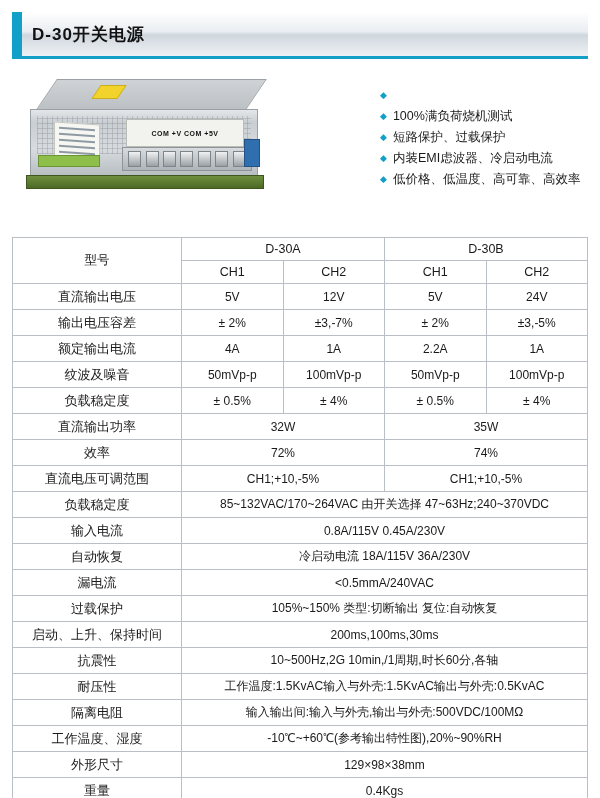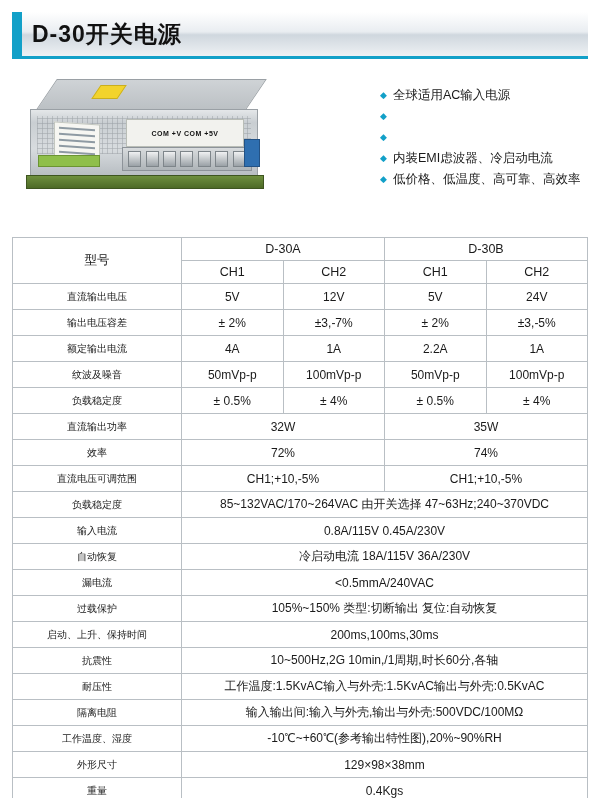--- a/index.html
+++ b/index.html
@@ -30,21 +30,21 @@
     display: flex;
     align-items: center;
   }
   .header-accent {
     width: 10px;
     height: 44px;
     background: #12a0c8;
     margin-right: 10px;
   }
   .header-title {
-    font-size: 23px;
+    font-size: 17px;
     font-weight: bold;
     letter-spacing: 1px;
     color: #111;
   }
 
   
   .hero {
     position: relative;
     height: 160px;
     margin: 8px 12px 0 12px;
@@ -217,21 +217,21 @@
     border: 1px solid #b9bfc4;
     height: 25px;
     padding: 0 4px;
     text-align: center;
     color: #1a1a1a;
   }
   td.rowlabel {
     text-align: left;
     padding-left: 10px;
     width: 160px;
-    font-size: 10px;
+    font-size: 13px;
   }
   td.valueleft {
     text-align: left;
     padding-left: 10px;
   }
   tr.head td {
     height: 22px;
     font-size: 12.5px;
   }
   .hdr-model {
@@ -275,27 +275,28 @@
             <span></span>
         </div>
         <div class="psu-blue"></div>
         <div class="psu-base"></div>
       </div>
     </div>
 
     <div class="features">
       <div class="feature">
         <span class="diamond">◆</span>
-        <span>全球适用AC输入电源</span>
       </div>
       <div class="feature">
         <span class="diamond">◆</span>
+        <span>100%满负荷烧机测试</span>
       </div>
       <div class="feature">
         <span class="diamond">◆</span>
+        <span>短路保护、过载保护</span>
       </div>
       <div class="feature">
         <span class="diamond">◆</span>
         <span>内装EMI虑波器、冷启动电流</span>
       </div>
       <div class="feature">
         <span class="diamond">◆</span>
         <span>低价格、低温度、高可靠、高效率</span>
       </div>
     </div>

